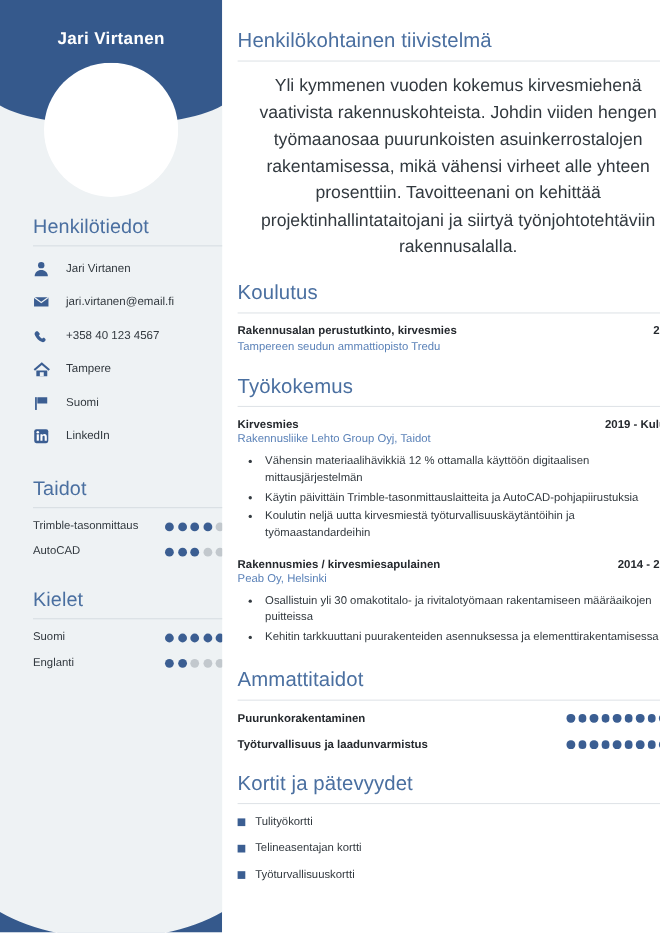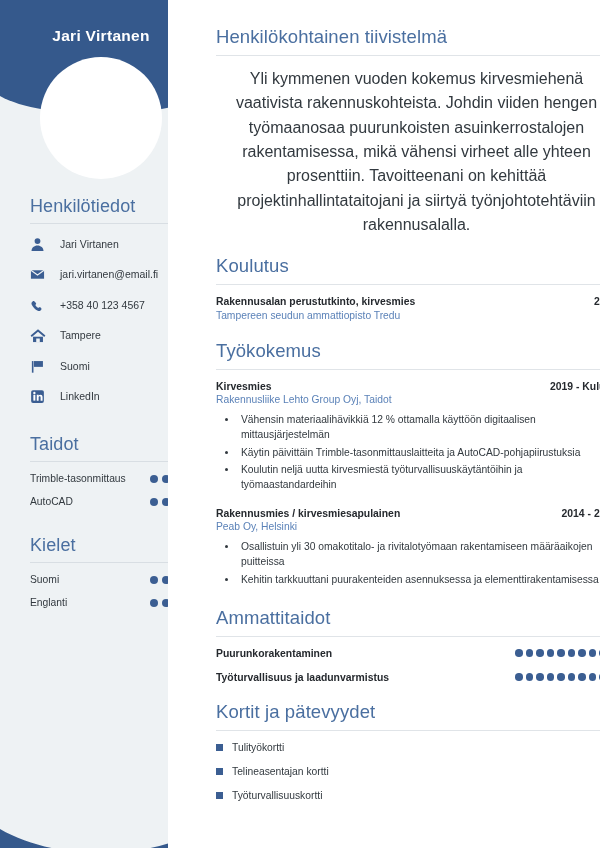--- a/index.html
+++ b/index.html
@@ -17,21 +17,21 @@
     height: 848px;
     background: #ffffff;
     overflow: hidden;
   }
 
   
   .sidebar {
     position: absolute;
     left: 0;
     top: 0;
-    width: 168px;
+    width: 202px;
     height: 848px;
     background: #eef2f4;
     overflow: hidden;
   }
   .sidebar-header-svg {
     position: absolute;
     left: 0;
     top: 0;
     width: 202px;
     height: 190px;

